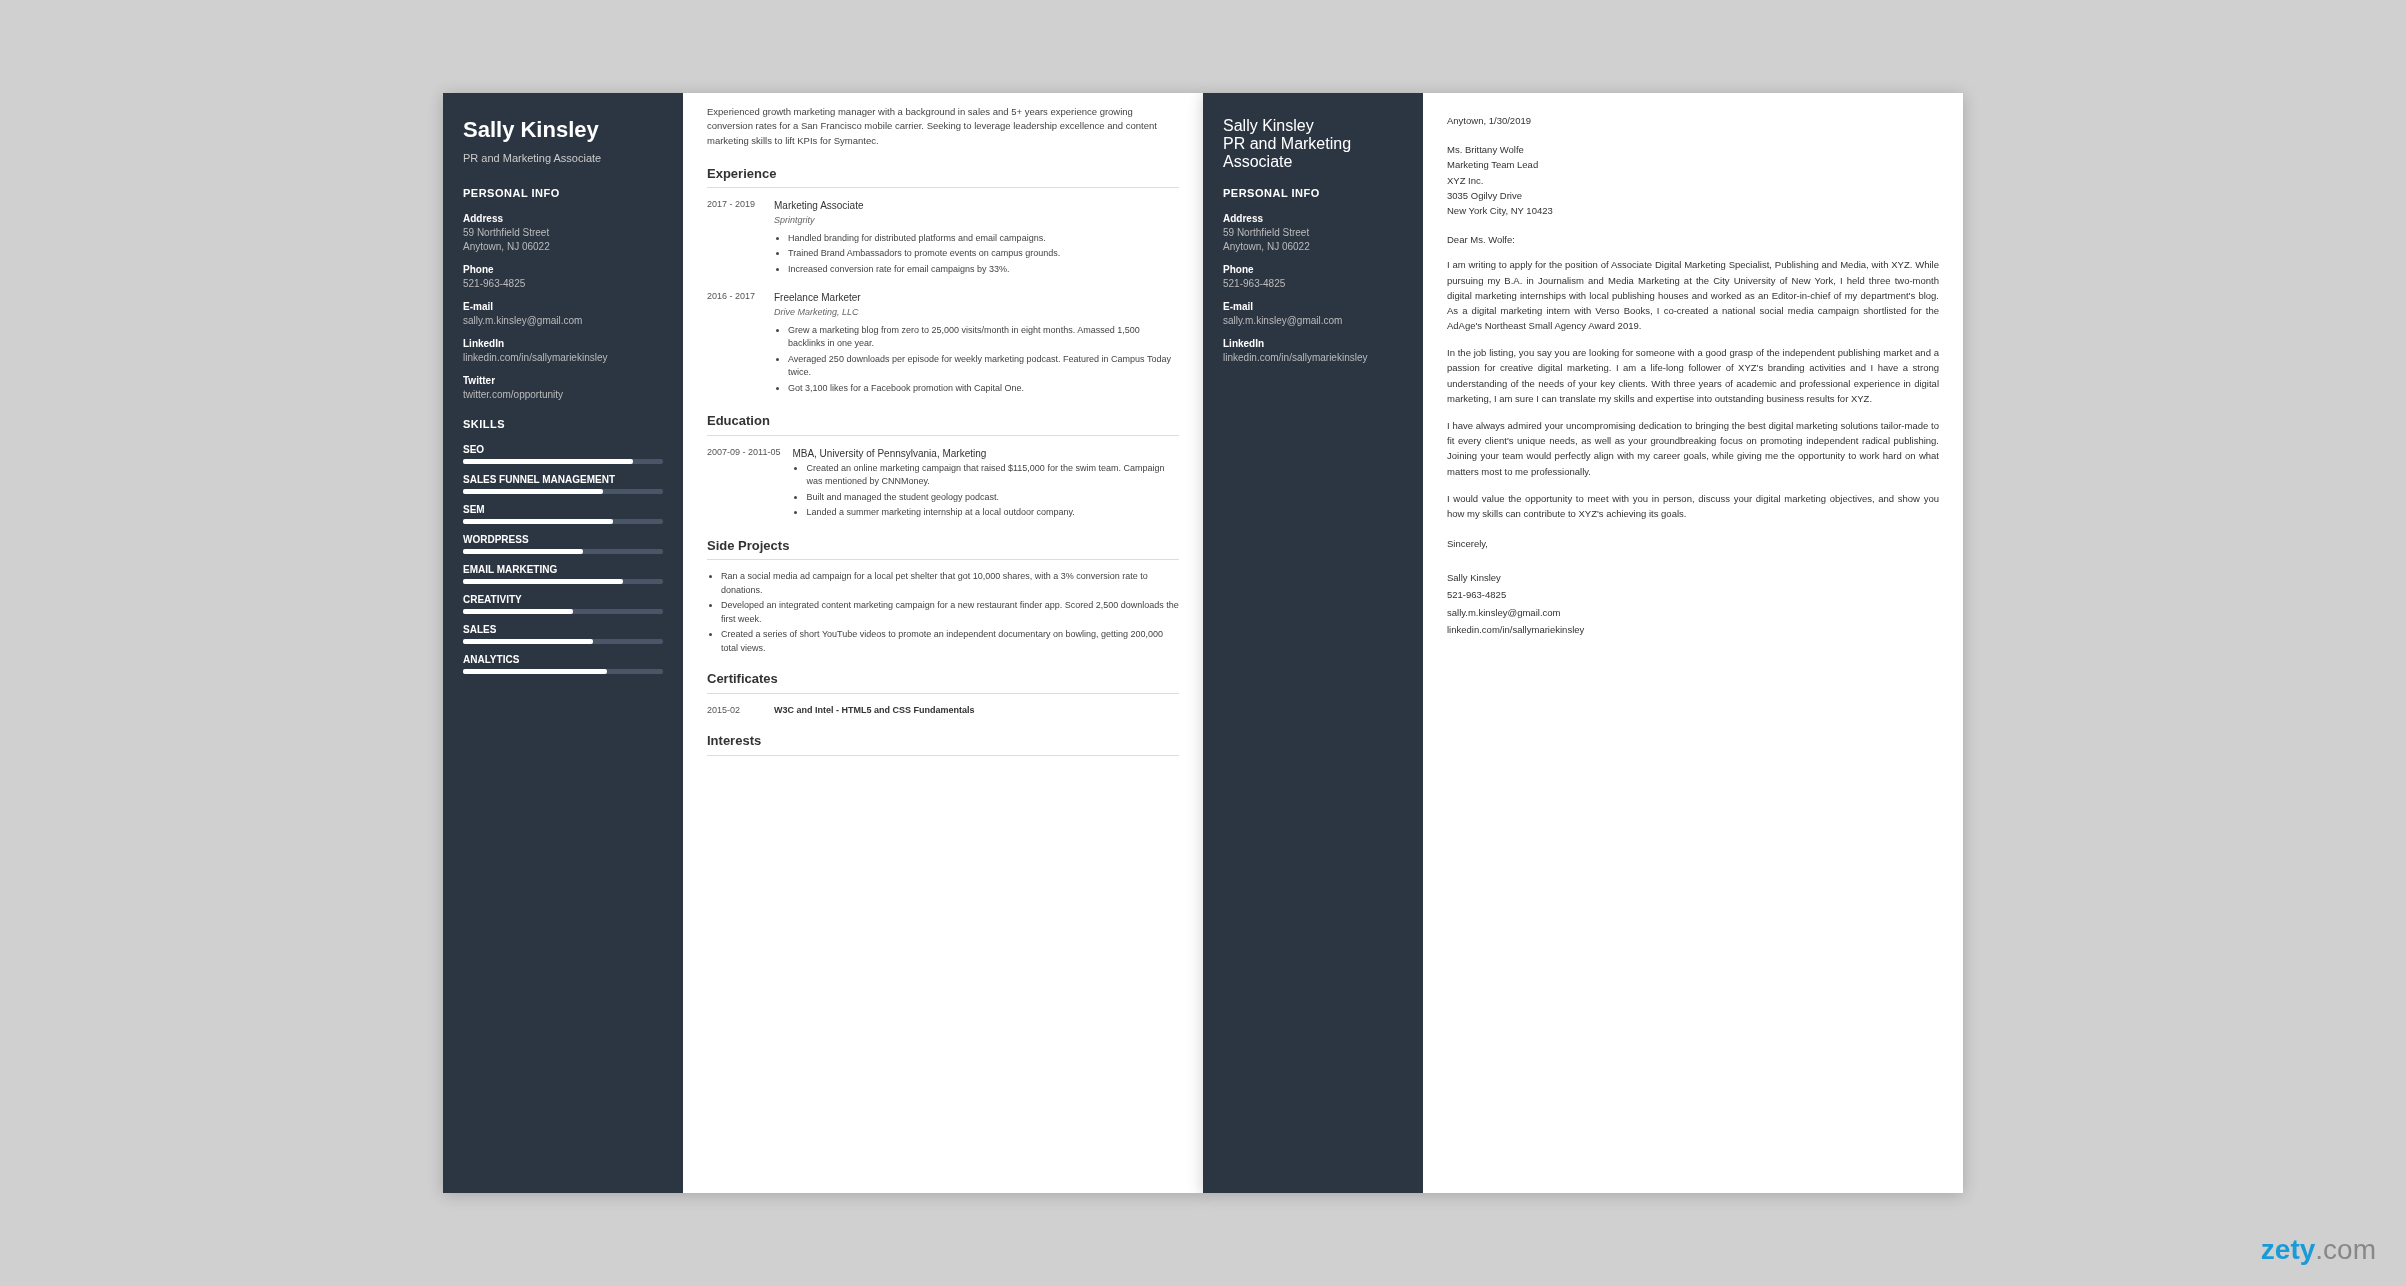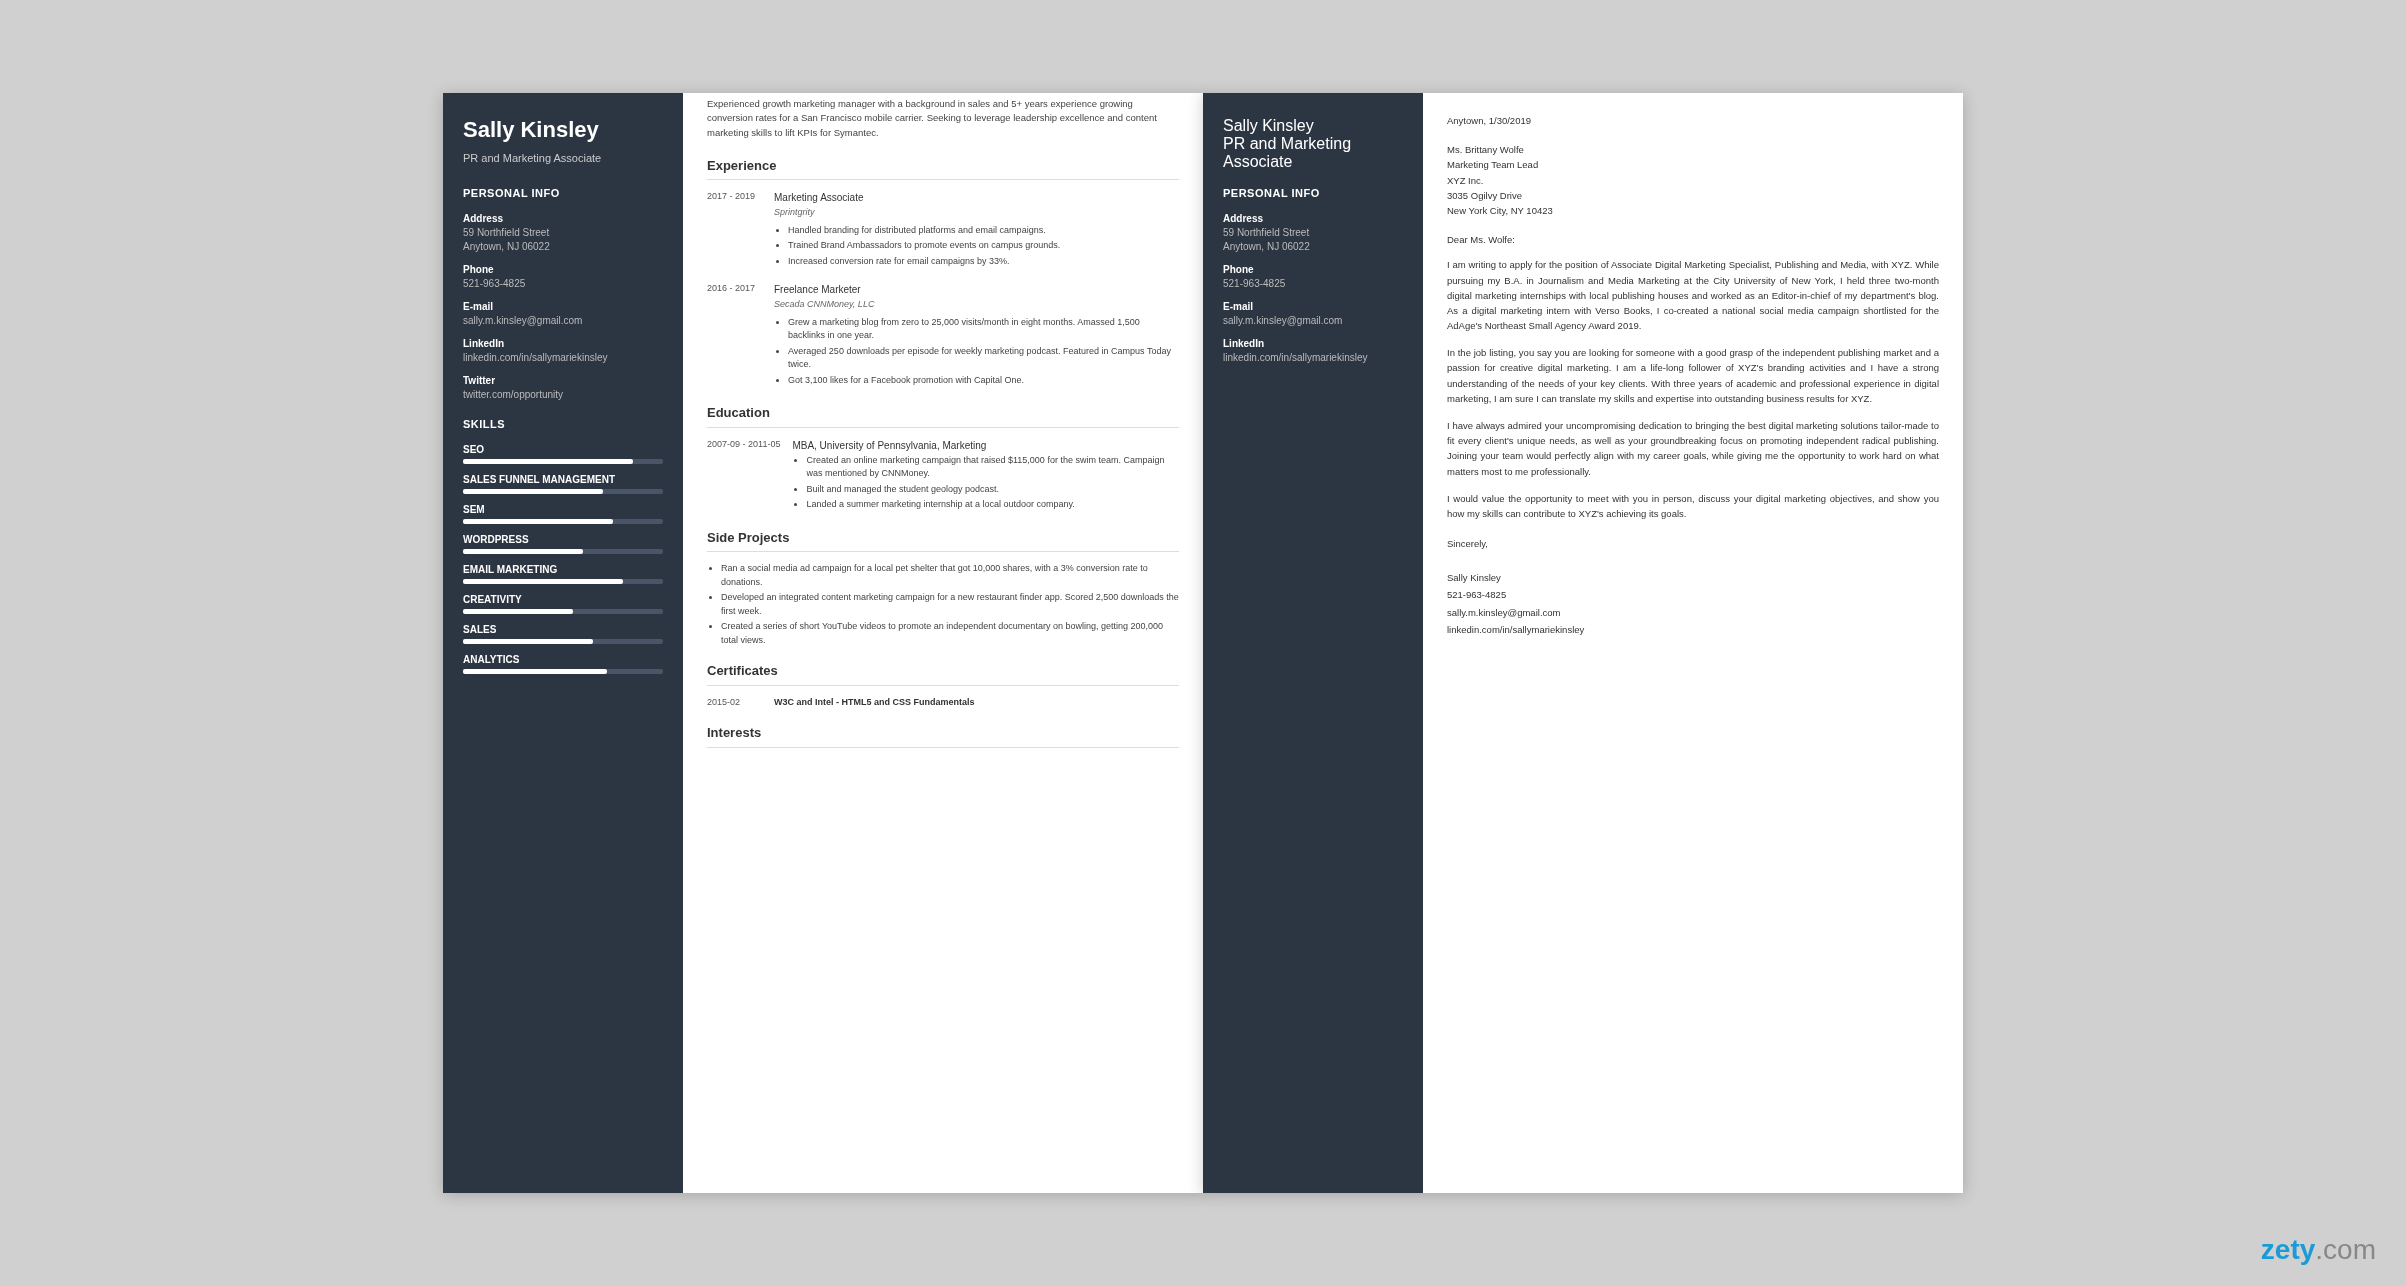--- a/index.html
+++ b/index.html
@@ -85,21 +85,21 @@
     }
     .skill-bar-fill {
       background: #fff;
       height: 5px;
       border-radius: 2px;
     }
 
     
     .resume-main {
       flex: 1;
-      padding: 4px 24px;
+      padding: 12px 24px;
       font-size: 10px;
       color: #333;
       line-height: 1.5;
     }
     .resume-summary {
       font-size: 9.5px;
       color: #444;
       margin-bottom: 16px;
       line-height: 1.5;
     }
@@ -336,21 +336,21 @@
                 <li>Handled branding for distributed platforms and email campaigns.</li>
                 <li>Trained Brand Ambassadors to promote events on campus grounds.</li>
                 <li>Increased conversion rate for email campaigns by 33%.</li>
               </ul>
     </div>
   </div>
           <div class="exp-entry">
     <div class="exp-date">2016 - 2017</div>
     <div class="exp-content">
       <div class="exp-job-title">Freelance Marketer</div>
-      <div class="exp-company">Secada CNNMoney, LLC</div>
+      <div class="exp-company">Drive Marketing, LLC</div>
       <ul class="exp-bullets">
                 <li>Grew a marketing blog from zero to 25,000 visits/month in eight months. Amassed 1,500 backlinks in one year.</li>
                 <li>Averaged 250 downloads per episode for weekly marketing podcast. Featured in Campus Today twice.</li>
                 <li>Got 3,100 likes for a Facebook promotion with Capital One.</li>
               </ul>
     </div>
   </div>
         </div>
 
       <div class="resume-section-title">Education</div>

